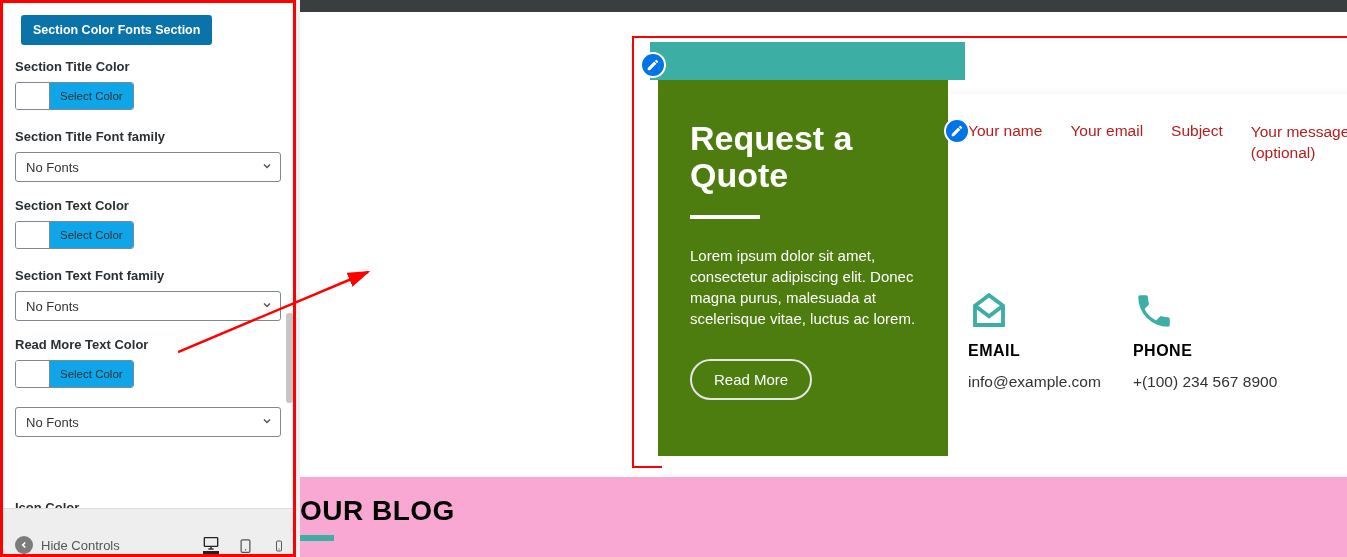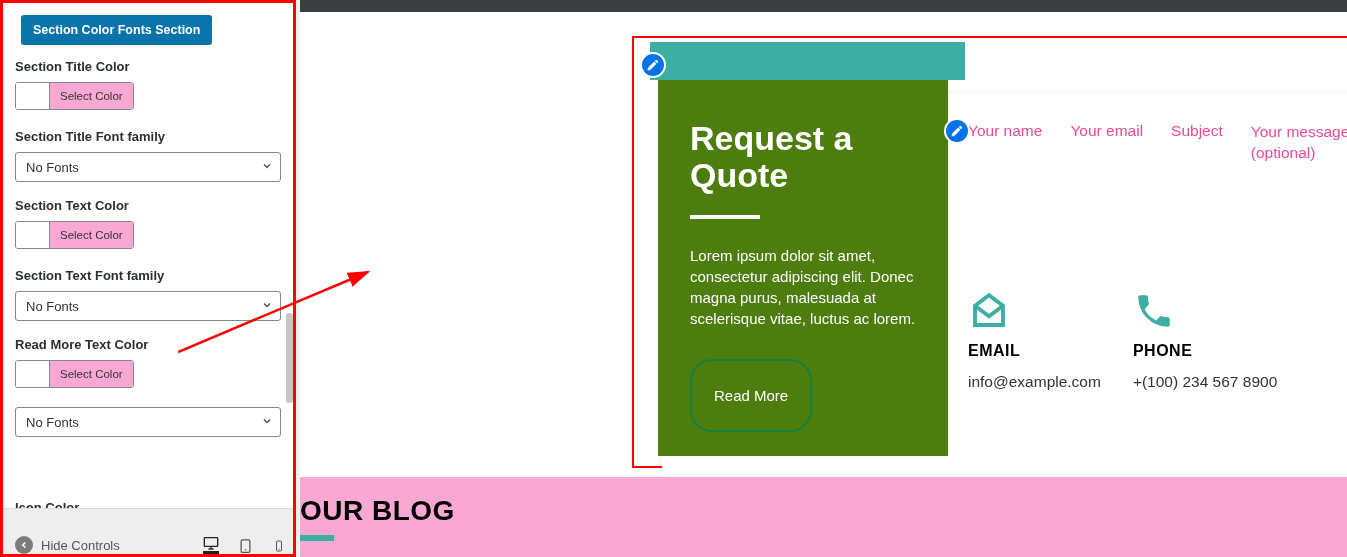--- a/index.html
+++ b/index.html
@@ -6,21 +6,21 @@
 body { font-family: Arial, sans-serif; width: 1347px; height: 557px; overflow: hidden; background: #f0f0f1; position: relative; }
 
 
 .sidebar { position: absolute; left: 0; top: 0; width: 296px; height: 557px; background: #fff; border: 3px solid #ff0000; overflow: hidden; }
 .sidebar-inner { padding: 12px; height: 510px; overflow: hidden; position: relative; }
 .section-header { background: #0a73aa; color: #fff; font-weight: bold; font-size: 12.5px; padding: 8px 12px; border-radius: 3px; display: inline-block; margin-bottom: 14px; margin-left: 6px; }
 .field-group { margin-bottom: 16px; }
 .field-label { color: #2a2f33; font-weight: 600; font-size: 13px; margin-bottom: 8px; }
 .color-picker { display: inline-flex; border: 1px solid #7e8993; border-radius: 3px; overflow: hidden; }
 .swatch { width: 34px; height: 26px; background: #fff; border-right: 1px solid #7e8993; }
-.select-color-btn { background: #f9a8d4; border: none; padding: 0 10px; font-size: 11.5px; color: #333; cursor: pointer; height: 26px; }
+.select-color-btn { background: #0ea5e9; border: none; padding: 0 10px; font-size: 11.5px; color: #333; cursor: pointer; height: 26px; }
 .select-wrap { position: relative; }
 .select { width: 100%; height: 30px; border: 1px solid #7e8993; border-radius: 3px; background: #fff; padding: 0 30px 0 10px; font-size: 13px; color: #333; appearance: none; cursor: pointer; }
 .select-chevron { position: absolute; right: 8px; top: 50%; transform: translateY(-50%); pointer-events: none; color: #555; }
 .truncated-label { position: absolute; bottom: -2px; left: 12px; color: #2a2f33; font-weight:700; font-size:13px; }
 .sidebar-scrollhint { position: absolute; right: 0; top: 310px; width: 7px; height: 90px; background: #c7c7c7; border-radius: 3px; }
 
 
 .bottombar { position: absolute; left: 0; bottom: 0; width: 296px; height: 46px; background: #eee; border-top: 1px solid #ddd; display: flex; align-items: flex-end; padding: 0 12px; justify-content: space-between; }
 .hide-controls { display: flex; align-items: center; gap: 8px; color: #555; font-size: 13px; cursor: pointer; }
 .chevron-left-circle { width: 18px; height: 18px; border-radius: 50%; background: #7b7b7b; display: flex; align-items: center; justify-content: center; color: #fff; font-size: 11px; }
@@ -30,30 +30,30 @@
 
 
 .preview { position: absolute; left: 300px; top: 0; right: 0; bottom: 0; background: #fff; }
 .topband { position: absolute; left: 0; top: 0; right: 0; height: 12px; background: #3b3e3f; }
 .canvas-selection { position: absolute; left: 332px; top: 36px; width: 970px; height: 432px; border: 2px solid #ff0000; background: #fff; }
 .teal-tab { position: absolute; left: 16px; top: 4px; width: 315px; height: 38px; background: #3caea3; z-index:1;}
 .teal-card { position: absolute; left: 24px; top: 42px; width: 290px; height: 376px; background: #4d7c0f; padding: 40px 32px 30px 32px; color: #fff; z-index:2;}
 .quote-title { font-size: 34px; font-weight: 700; line-height: 1.08; font-family: 'Segoe UI', Arial, sans-serif; }
 .title-underline { width: 70px; height: 4px; background: #fff; margin-top: 22px; margin-bottom: 26px; }
 .quote-text { font-size: 15px; line-height: 1.4; margin-bottom: 30px; }
-.readmore-btn { display: inline-block; border: 2px solid #15803d; border-radius: 22px; padding: 26px 22px; font-size: 15px; font-weight: 500; cursor: pointer; }
+.readmore-btn { display: inline-block; border: 2px solid #e5e5e5; border-radius: 22px; padding: 10px 22px; font-size: 15px; font-weight: 500; cursor: pointer; }
 
 .content-card { position: absolute; left: 28px; top: 56px; width: 925px; height: 380px; background: #fff; box-shadow: 0 0 8px rgba(0,0,0,0.06); z-index:0;}
 
 .edit-badge { position: absolute; width: 26px; height: 26px; border-radius: 50%; background: #0073e6; border: 2px solid #fff; display: flex; align-items: center; justify-content: center; color: #fff; z-index: 10; cursor:pointer;}
 .edit-badge.tl1 { left: 6px; top: 14px; }
 .edit-badge.tl2 { left: 310px; top: 80px; }
 
 .form-row { position: absolute; left: 334px; top: 84px; display: flex; gap: 28px; z-index:3;}
-.form-col { font-size: 15.5px; color: #ec4899; font-family: 'Segoe UI', Arial, sans-serif;}
+.form-col { font-size: 15.5px; color: #b91c1c; font-family: 'Segoe UI', Arial, sans-serif;}
 .form-col.msg { max-width: 120px; line-height:1.35;}
 
 .contacts { position: absolute; left: 334px; top: 252px; display: flex; gap: 32px; z-index:3;}
 .contact-col { max-width: 170px; }
 .contact-icon { color: #3caea3; margin-bottom: 12px; height:40px;}
 .contact-head { font-weight: 700; font-size: 16px; letter-spacing: 0.5px; margin-bottom: 10px; font-family: 'Segoe UI', Arial, sans-serif;}
 .contact-body { font-size: 15.5px; color: #333; line-height:1.5; font-family: 'Segoe UI', Arial, sans-serif;}
 
 .blog-section { position: absolute; left: 300px; right:0; bottom: 0; height: 80px; background: #f9a8d4; display: flex; flex-direction: column; align-items: flex-start; justify-content: flex-start; padding-top: 18px; }
 .blog-title { font-size: 28px; font-weight: 800; letter-spacing: 0.5px; font-family: 'Segoe UI', Arial, sans-serif;}

